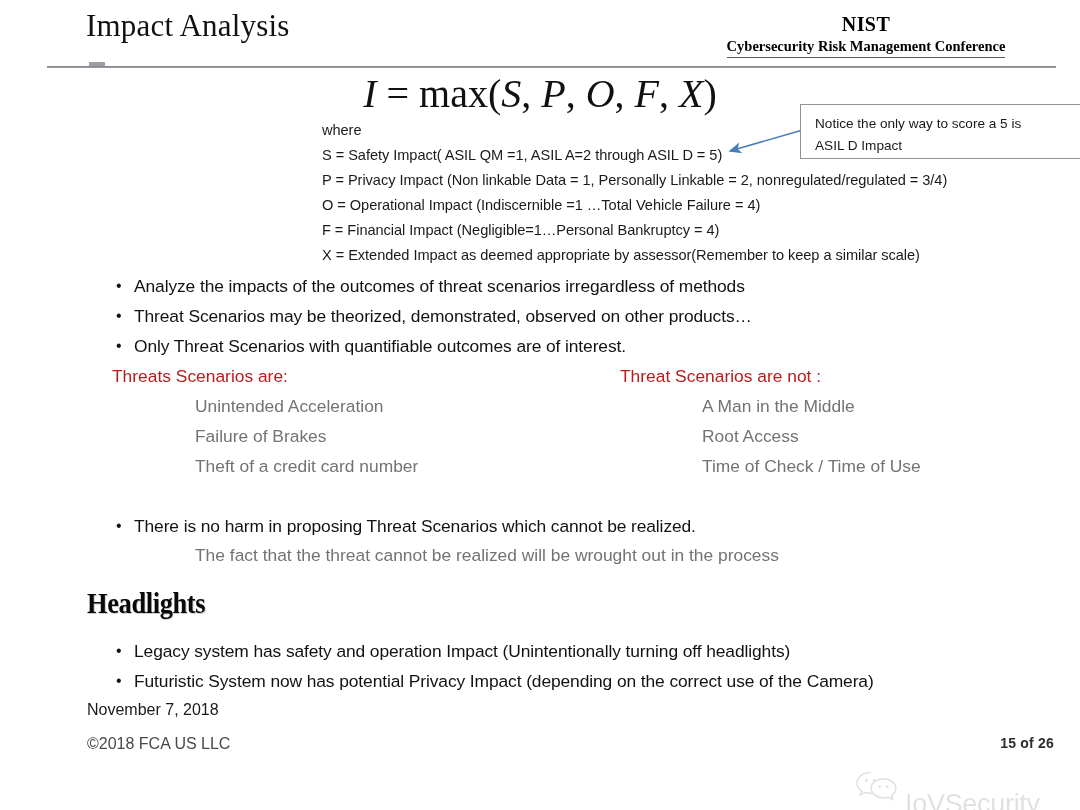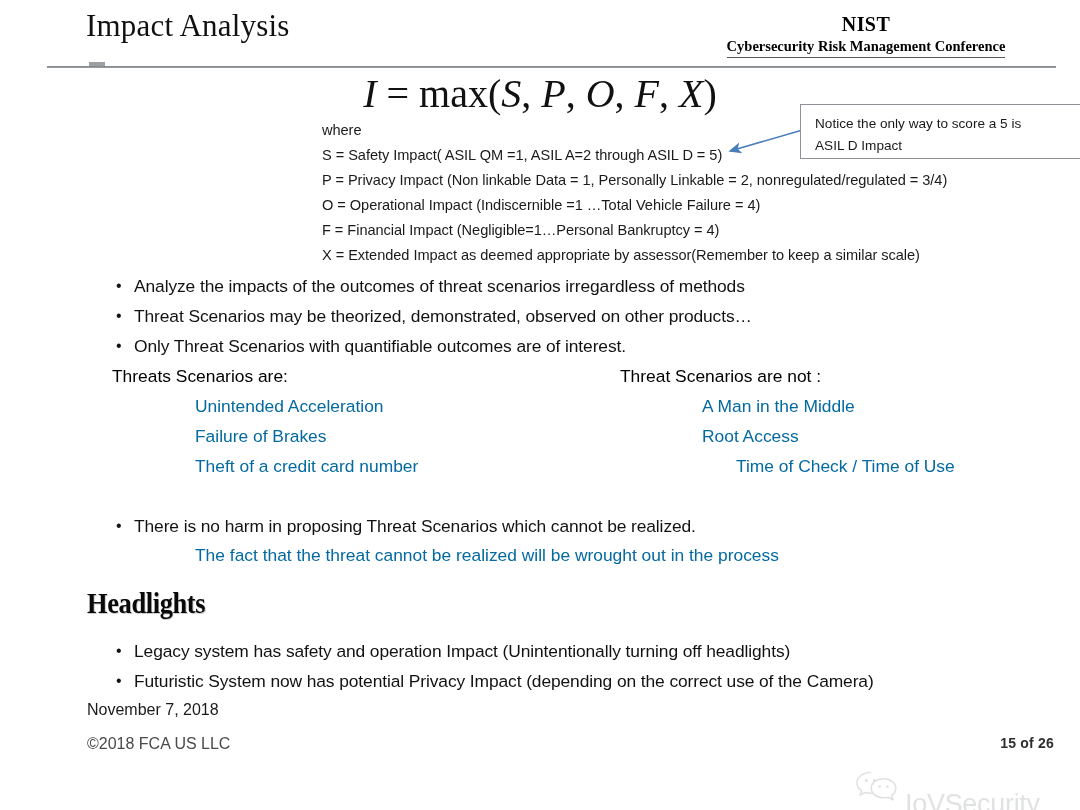--- a/index.html
+++ b/index.html
@@ -136,27 +136,27 @@
     flex: 0 0 18px;
     font-size: 16px;
     line-height: 1.25;
     color: #121212;
   }
 
   
   .col-head {
     position: absolute;
     font-size: 17.4px;
-    color: #000000;
+    color: #b91c1c;
     white-space: nowrap;
   }
   .col-item {
     position: absolute;
     font-size: 17.4px;
-    color: #0369a1;
+    color: #737373;
     white-space: nowrap;
   }
 
   
   #headlights {
     position: absolute;
     left: 87px;
     top: 586px;
     font-family: "Liberation Serif", serif;
     font-weight: bold;
@@ -273,21 +273,21 @@
 </div>
 
 <div class="col-head" style="left:112px; top:366px;">Threats Scenarios are:</div>
 <div class="col-item" style="left:195px; top:396px;">Unintended Acceleration</div>
 <div class="col-item" style="left:195px; top:426px;">Failure of Brakes</div>
 <div class="col-item" style="left:195px; top:456px;">Theft of a credit card number</div>
 
 <div class="col-head" style="left:620px; top:366px;">Threat Scenarios are not :</div>
 <div class="col-item" style="left:702px; top:396px;">A Man in the Middle</div>
 <div class="col-item" style="left:702px; top:426px;">Root Access</div>
-<div class="col-item" style="left:736px; top:456px;">Time of Check / Time of Use</div>
+<div class="col-item" style="left:702px; top:456px;">Time of Check / Time of Use</div>
 
 <div class="bullet-row" style="left:116px; top:516px;">
   <span class="bullet-dot">•</span>
   <span>There is no harm in proposing Threat Scenarios which cannot be realized.</span>
 </div>
 <div class="col-item" style="left:195px; top:545px;">The fact that the threat cannot be realized will be wrought out in the process</div>
 
 <div id="headlights">Headlights</div>
 
 <div class="bullet-row" style="left:116px; top:641px;">

